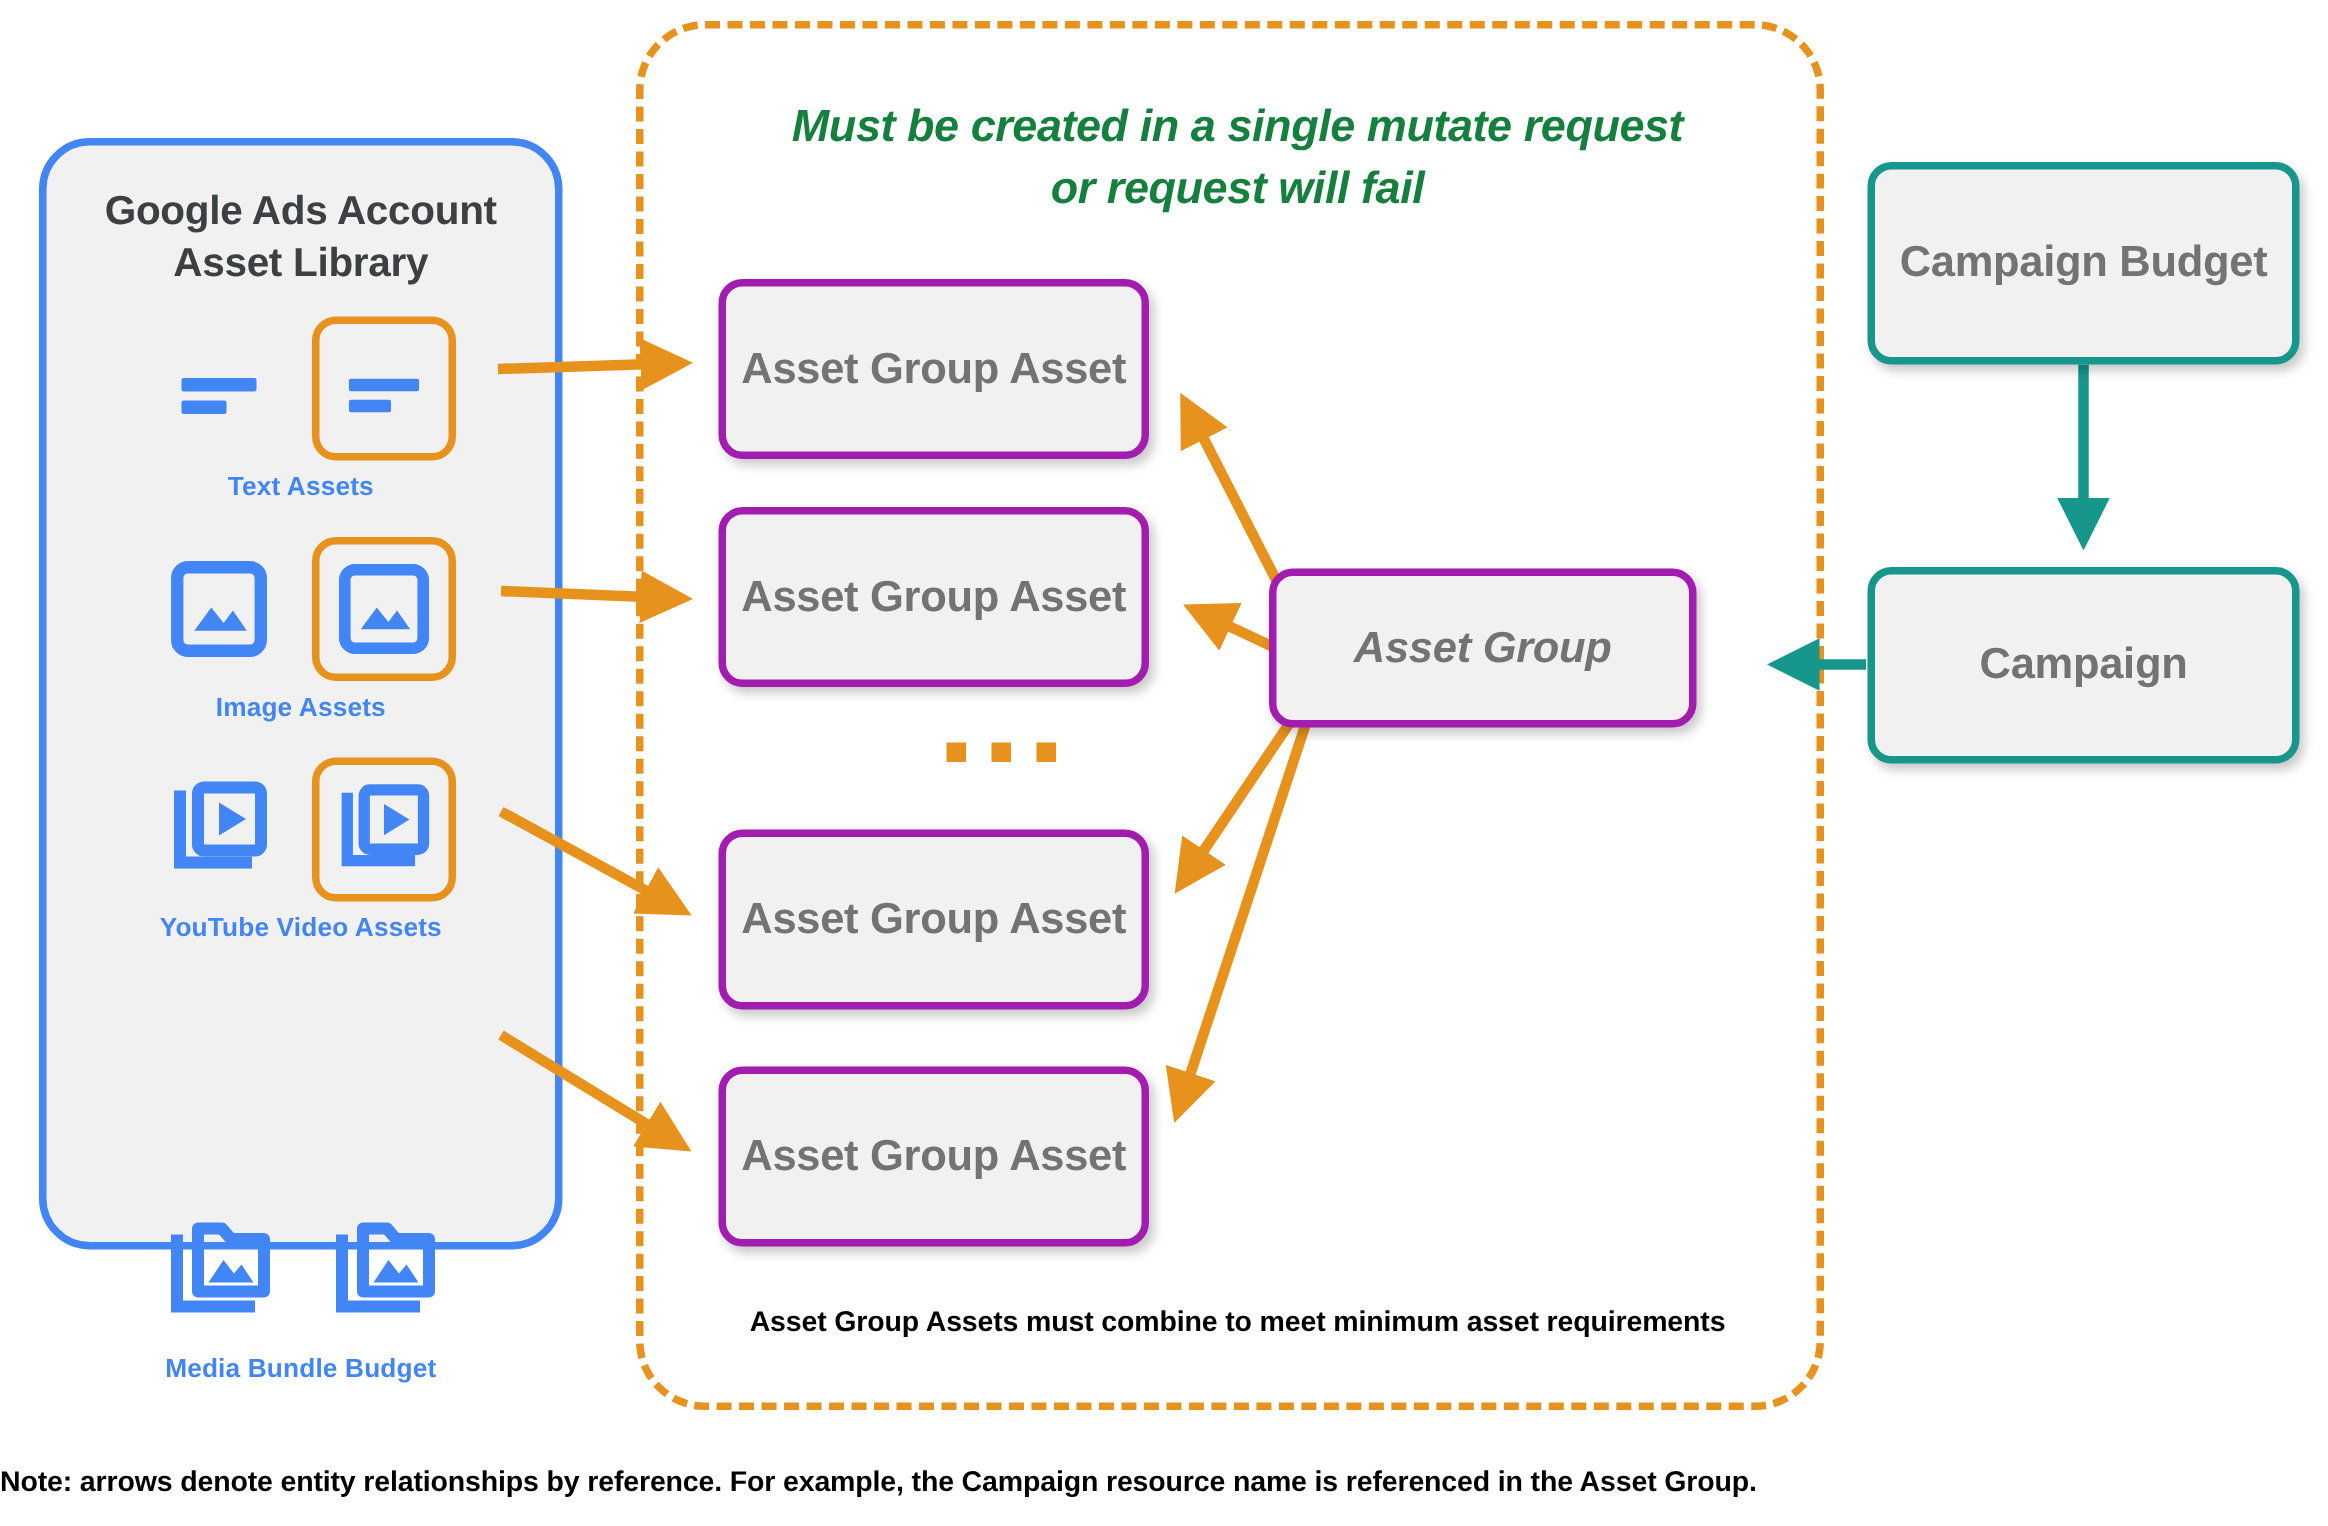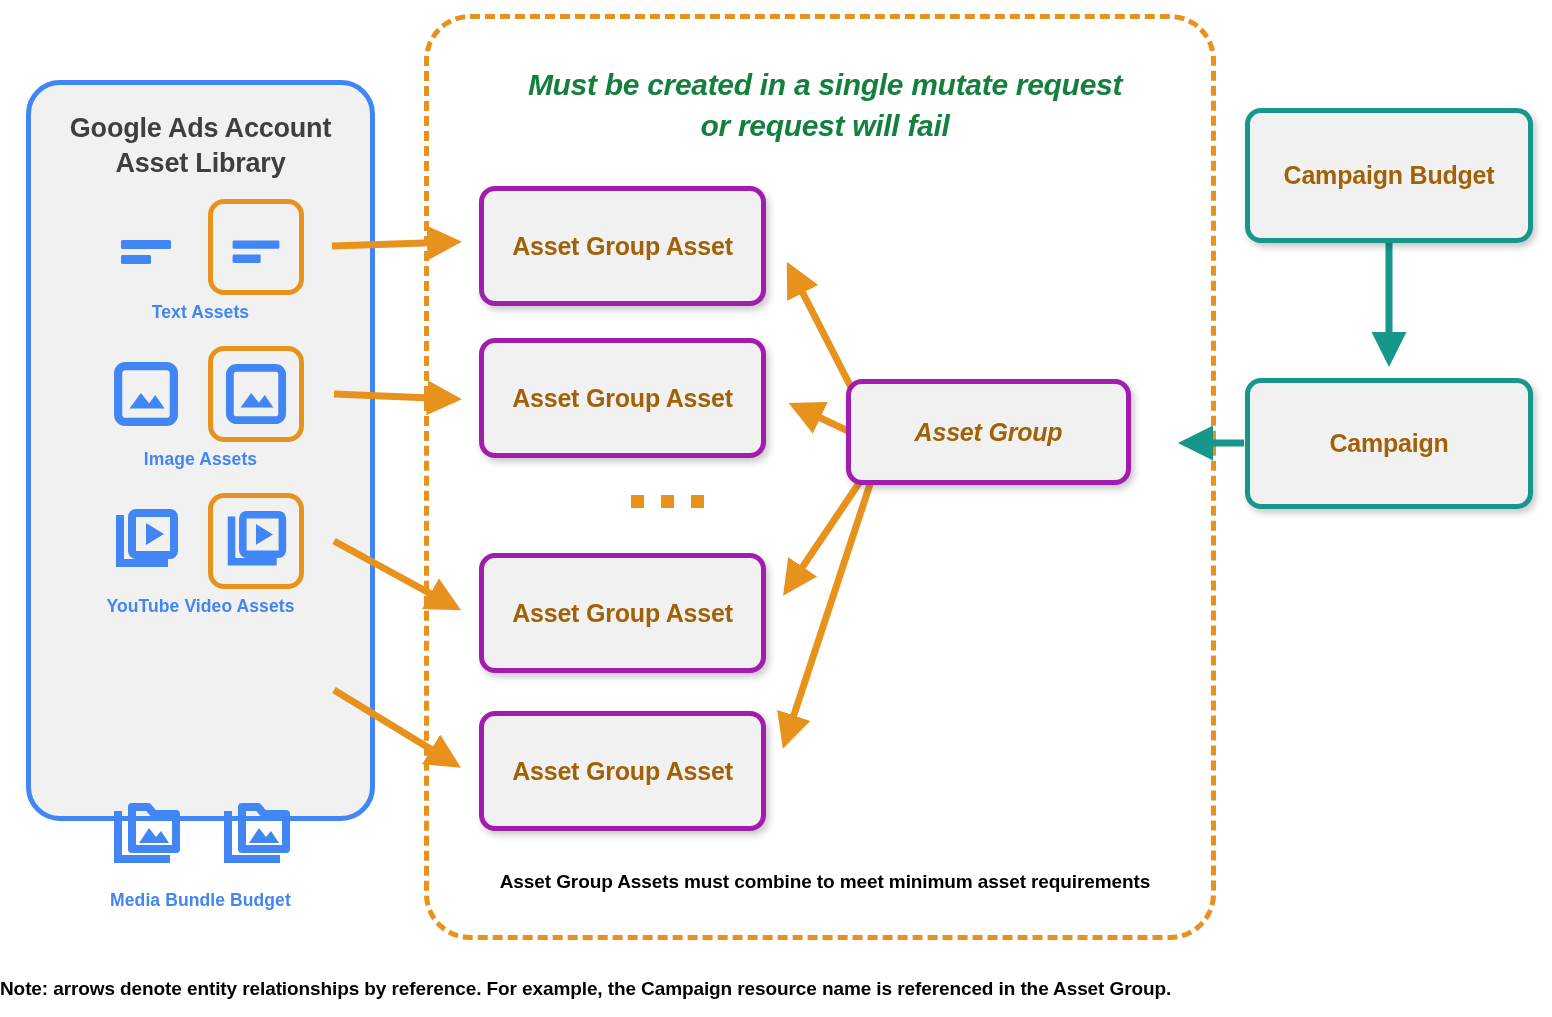--- a/index.html
+++ b/index.html
@@ -29,21 +29,21 @@
     width: 1552px;
     height: 1017px;
     pointer-events: none;
     z-index: 5;
   }
 
   
   .library-panel {
     position: absolute;
     left: 26px;
-    top: 80px;
+    top: 92px;
     width: 349px;
     height: 741px;
     box-sizing: border-box;
     background: #f1f1f1;
     border: 5px solid #4285f4;
     border-radius: 34px;
     z-index: 2;
   }
   .library-title {
     position: absolute;
@@ -132,24 +132,24 @@
   
   .node {
     position: absolute;
     box-sizing: border-box;
     background: #f1f1f1;
     border-radius: 16px;
     display: flex;
     align-items: center;
     justify-content: center;
     text-align: center;
-    font-size: 25px;
+    font-size: 29px;
     font-weight: 700;
     line-height: 1.4;
-    color: #a16207;
+    color: #737373;
     letter-spacing: -0.2px;
     box-shadow: 3px 4px 7px rgba(0,0,0,0.22);
     z-index: 6;
   }
   .node.orange { border: 5px solid #a21caf; }
   .node.teal   { border: 5px solid #17968c; }
 
   .ellipsis {
     position: absolute;
     z-index: 6;

